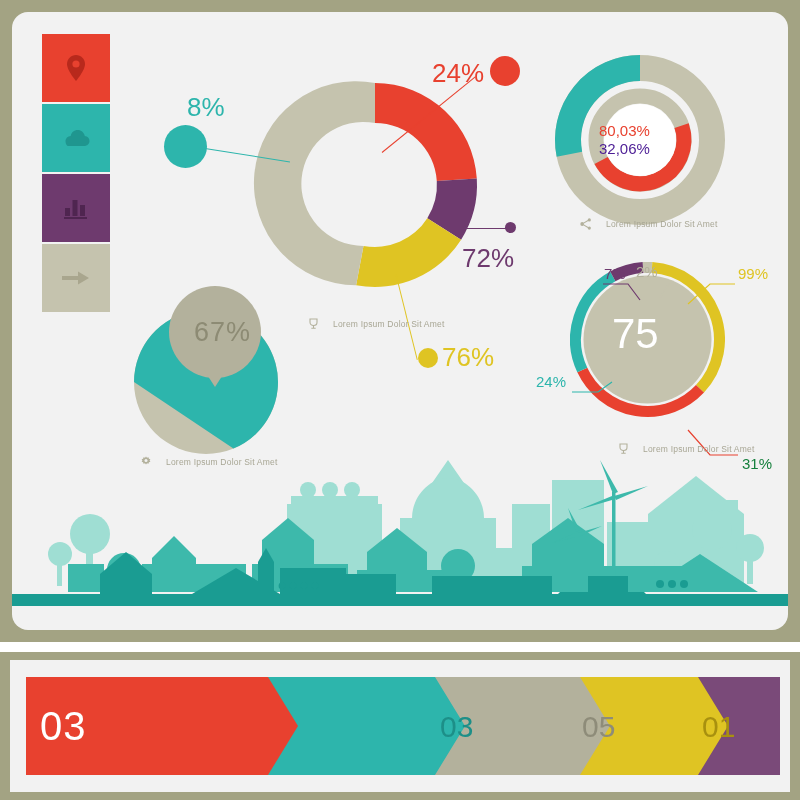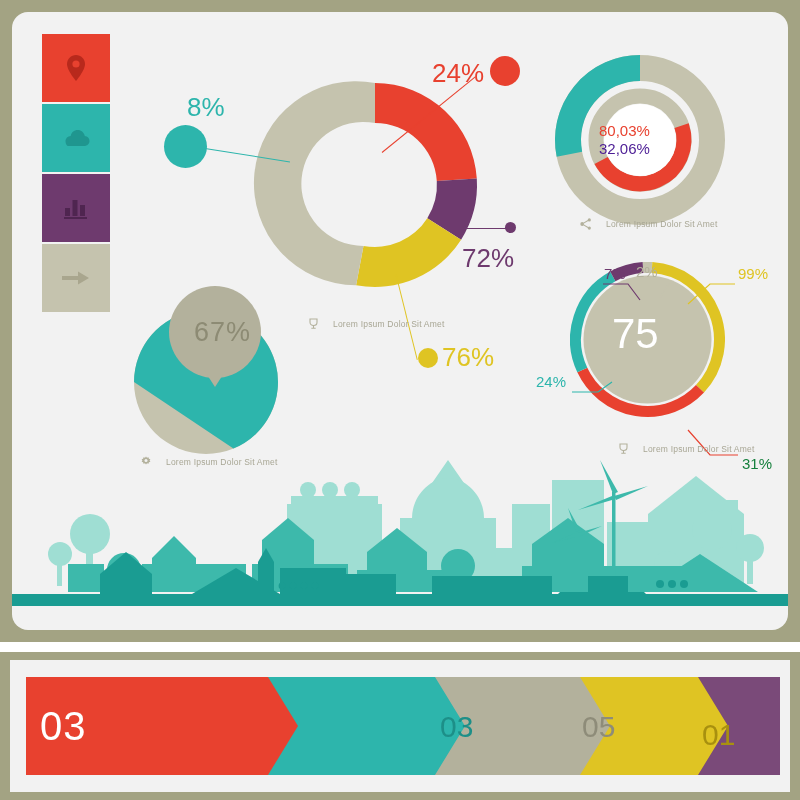--- a/index.html
+++ b/index.html
@@ -364,15 +364,15 @@
 
       <path d="M245 17 H425 L455 66 L425 115 H245 L275 66 Z" fill="#2db5ac"></path>
 
       <path d="M16 17 H258 L288 66 L258 115 H16 Z" fill="#e8412f"></path>
     </svg>
 
     <div class="banner-num" style="left:30px; top:44px;">03</div>
 
     <div class="step-num" style="left:430px; top:50px; color:#1d8f88;">03</div>
     <div class="step-num" style="left:572px; top:50px; color:#8e8c79;">05</div>
-    <div class="step-num" style="left:692px; top:50px; color:#a8900f;margin-top:8px;">01</div>
+    <div class="step-num" style="left:692px; top:50px; color:#a8900f;">01</div>
   </div>
 </div>
 
 </body></html>

